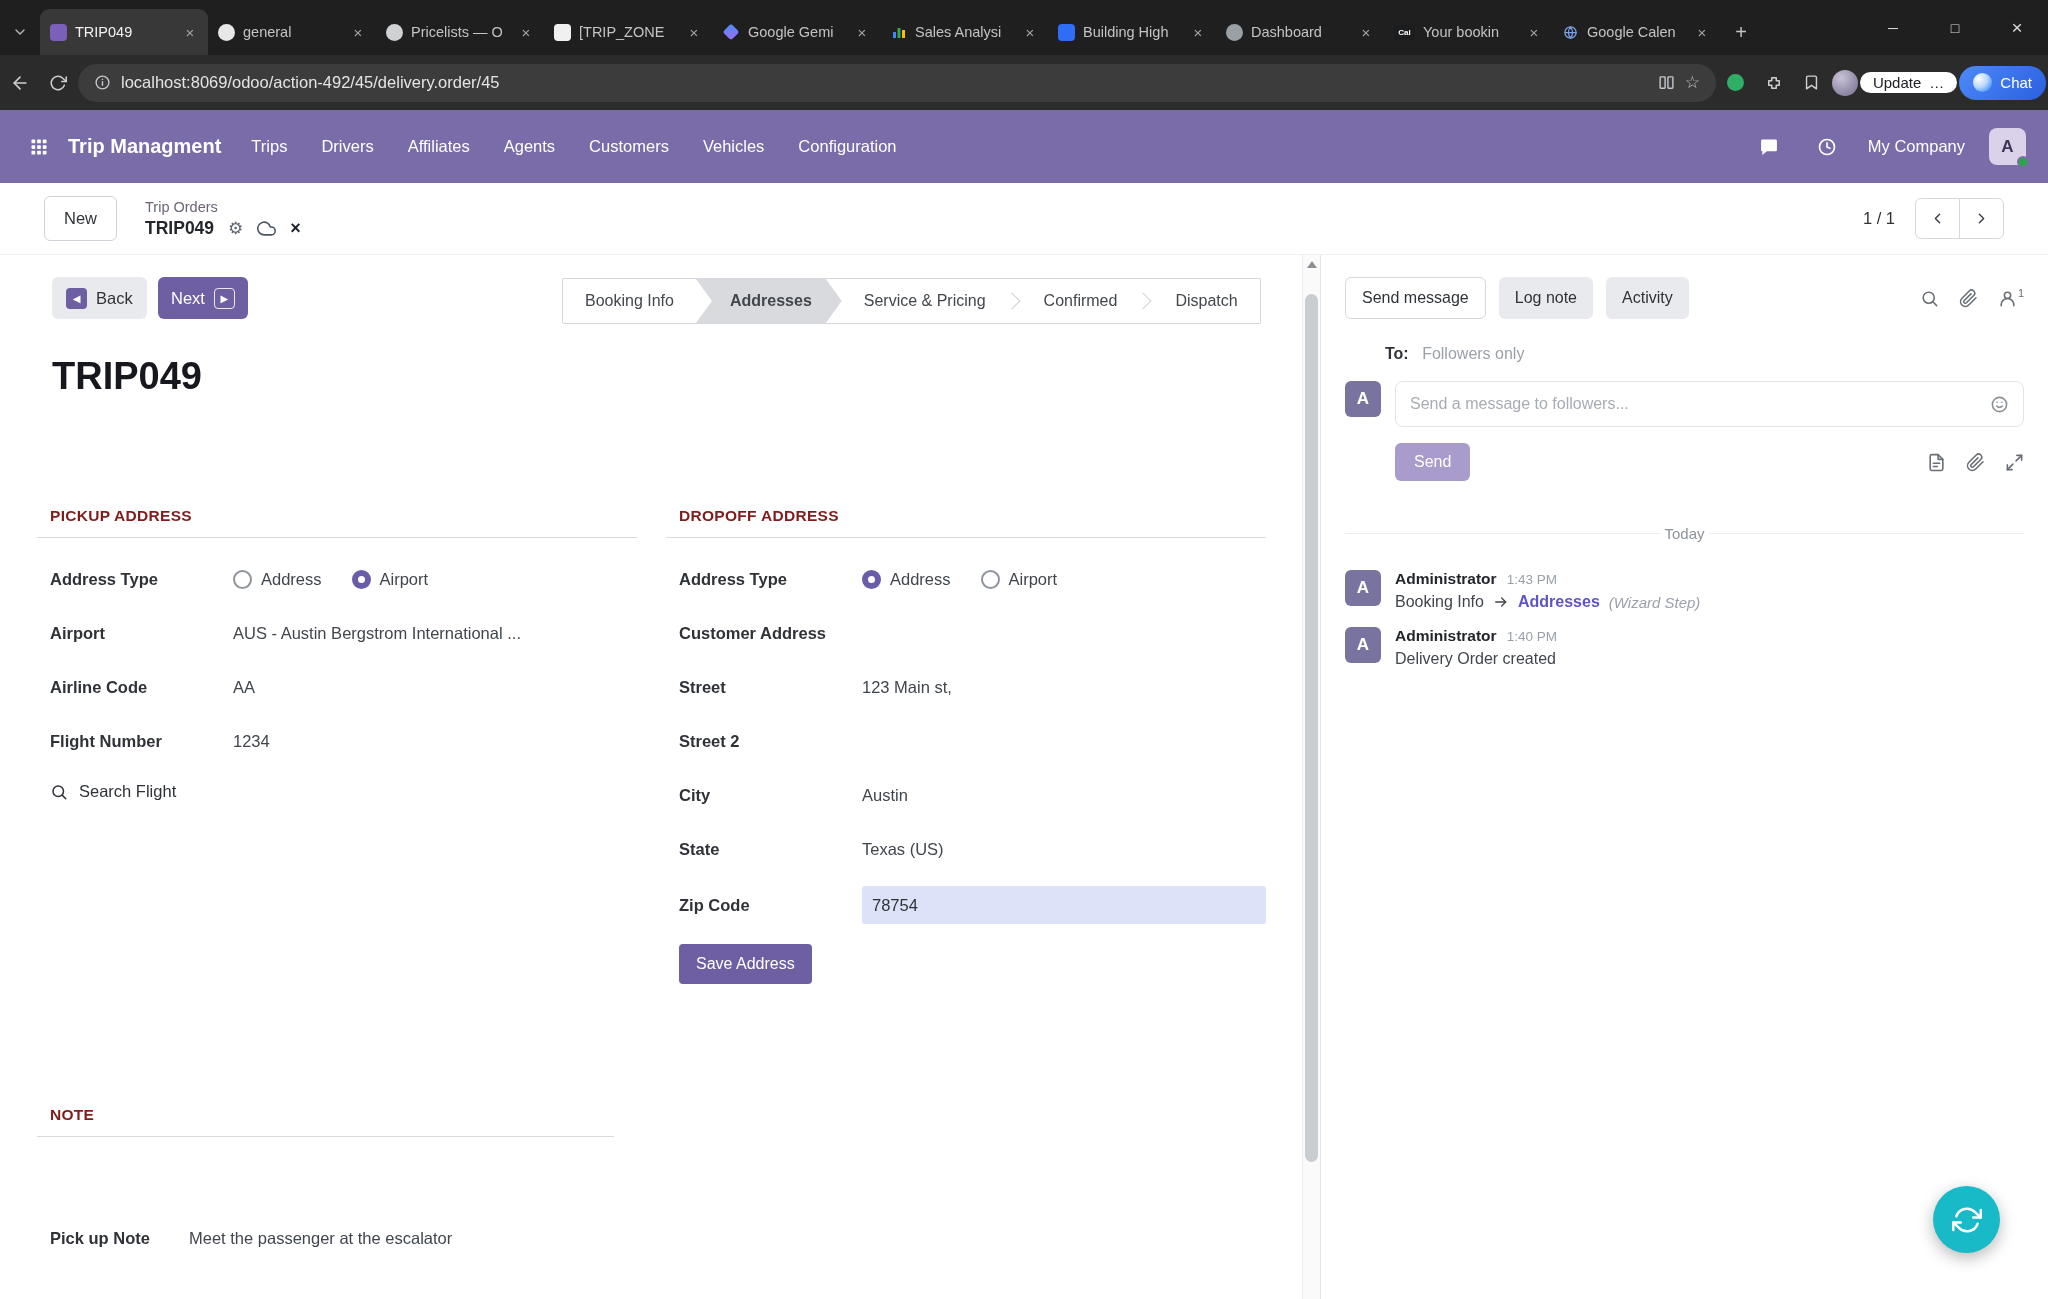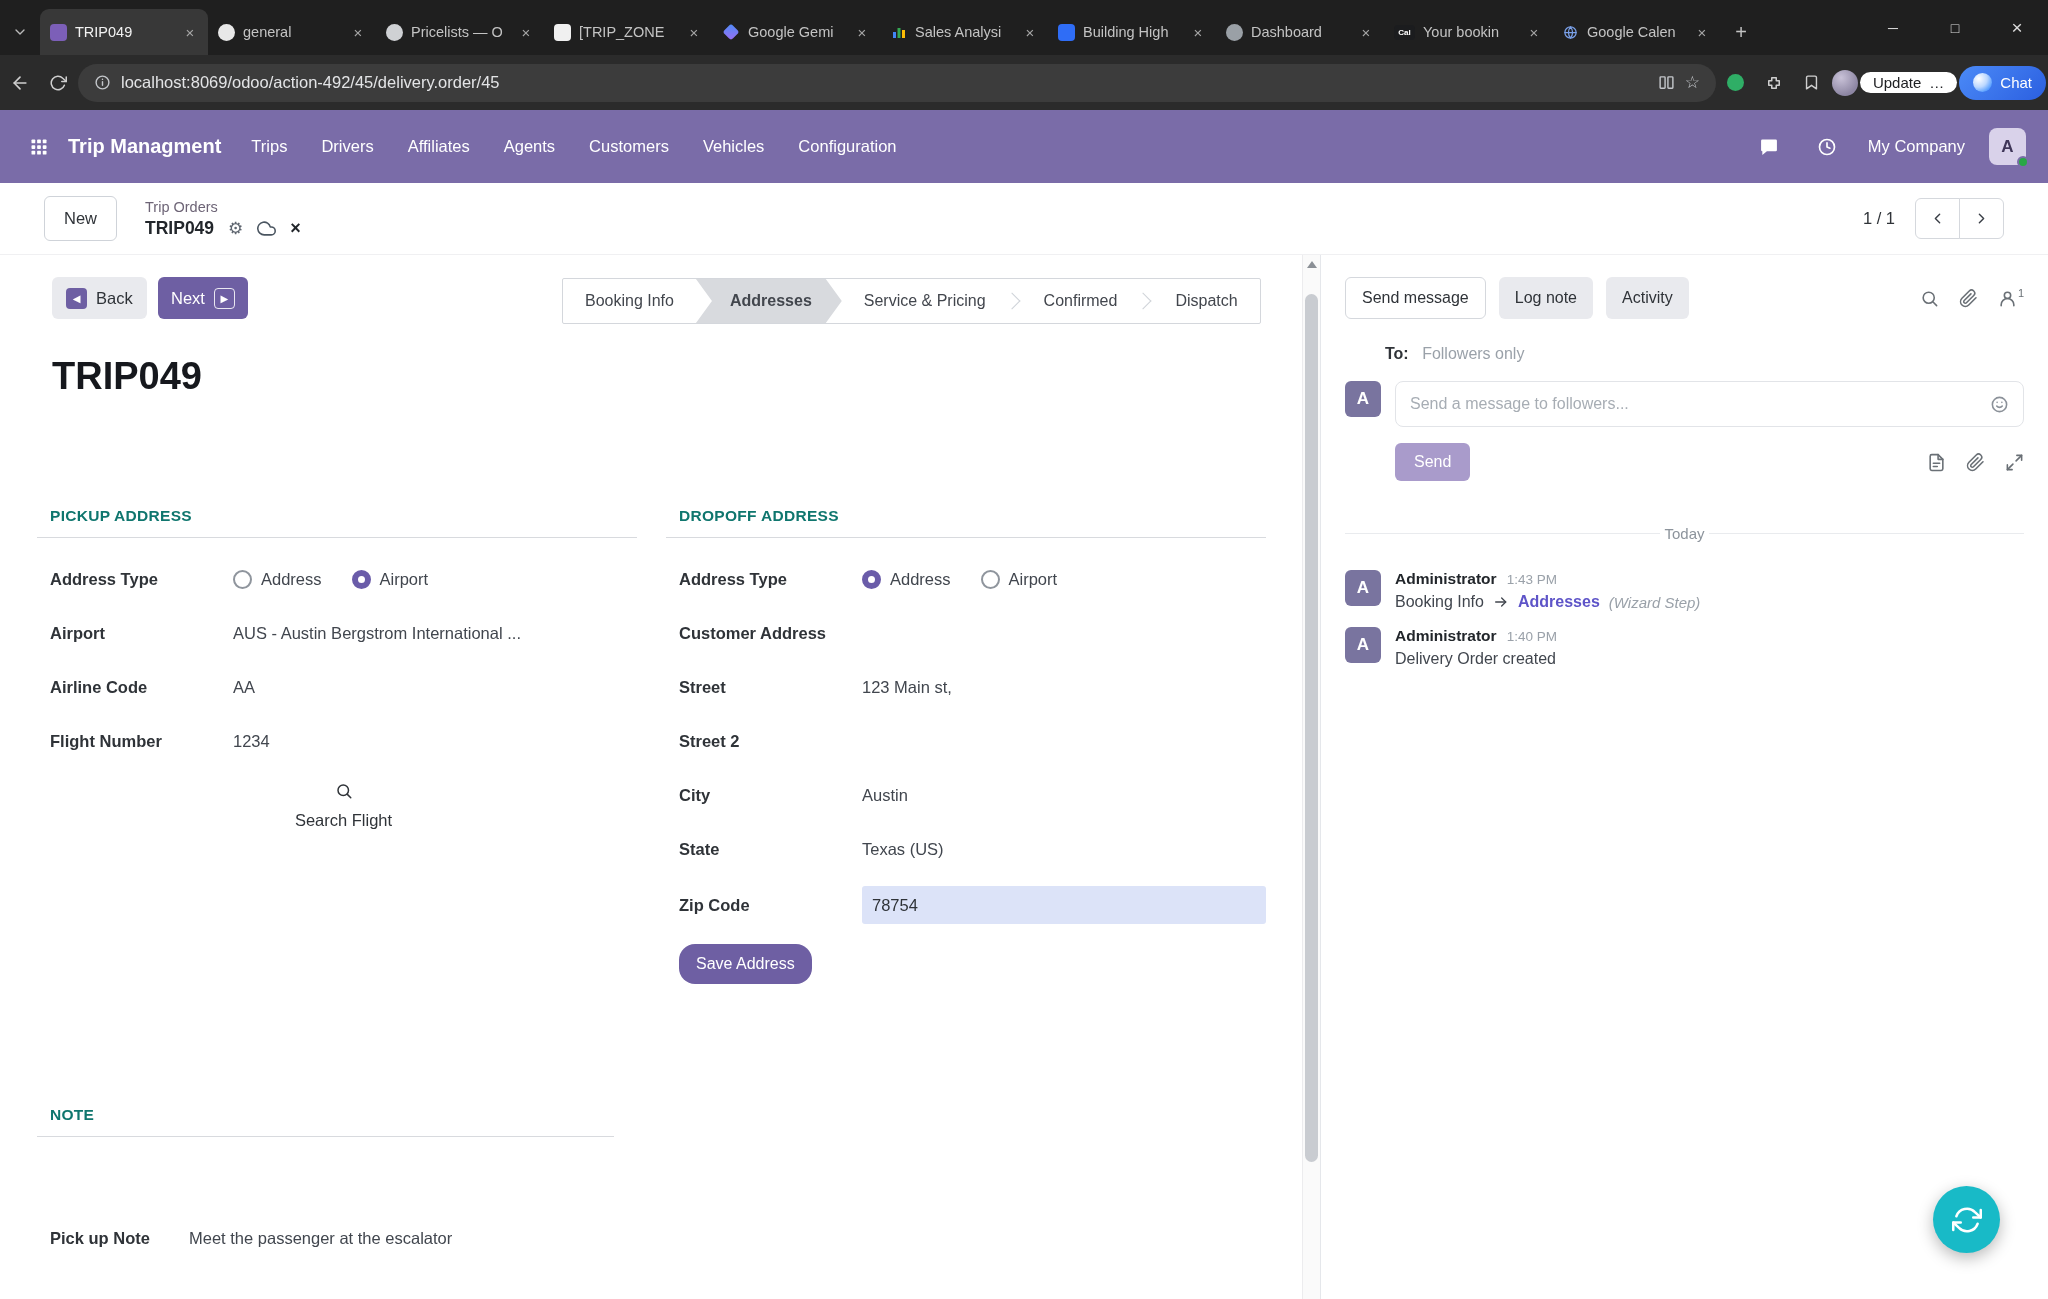--- a/index.html
+++ b/index.html
@@ -91,31 +91,31 @@
   .step.active { background:#d8dade; font-weight:bold; padding:0 30px 0 34px; clip-path:polygon(0 0, calc(100% - 16px) 0, 100% 50%, calc(100% - 16px) 100%, 0 100%, 16px 50%); }
   .stepsep { width:14px; position:relative; }
   .stepsep::before { content:""; position:absolute; top:50%; left:-2px; width:11px; height:11px; border-top:1px solid #cfd3d9; border-right:1px solid #cfd3d9; transform:translateY(-50%) rotate(45deg); }
 
   
   .sheet-title { position:absolute; left:52px; top:100px; font-size:38px; font-weight:bold; color:#16181d; }
   .col { position:absolute; width:600px; }
   .col-left { left:37px; top:252px; }
   .col-right { left:666px; top:252px; }
   .col-note { left:37px; top:851px; width:577px; }
-  .sect { font-size:15.5px; font-weight:bold; color:#0f766e; letter-spacing:.3px; padding:0 0 12px 13px; border-bottom:1px solid #d8dade; margin-bottom:24px; }
+  .sect { font-size:15.5px; font-weight:bold; color:#7f1d1d; letter-spacing:.3px; padding:0 0 12px 13px; border-bottom:1px solid #d8dade; margin-bottom:24px; }
   .frow { display:flex; align-items:center; min-height:34px; margin-bottom:20px; padding-left:13px; }
   .flabel { flex:0 0 183px; font-size:16.5px; font-weight:600; color:#2f3338; }
   .fval { font-size:16.5px; color:#41464e; }
   .radio-opt { display:flex; align-items:center; gap:9px; margin-right:30px; font-size:16.5px; color:#41464e; }
   .radio { width:19px; height:19px; border-radius:50%; border:2px solid #8f959d; background:#fff; flex:none; }
   .radio.sel { border:6px solid #6a5ca9; }
   .zip-input { width:405px; height:38px; background:#dce3f8; border:none; border-radius:3px; padding:0 10px; font-family:"Liberation Sans", sans-serif; font-size:16.5px; color:#2f3338; outline:none; }
-  .btn-prim { background:#6e5fa3; color:#fff; border:none; border-radius:16px; height:40px; padding:0 17px; font-size:16px; }
+  .btn-prim { background:#6e5fa3; color:#fff; border:none; border-radius:4px; height:40px; padding:0 17px; font-size:16px; }
   .save-row { margin-top:6px; padding-left:13px; }
-  .search-flight { display:flex; align-items:center; gap:11px; margin:24px 0 0 13px; font-size:16.5px; color:#2f3338;flex-direction:column; }
+  .search-flight { display:flex; align-items:center; gap:11px; margin:24px 0 0 13px; font-size:16.5px; color:#2f3338; }
   .note-row { display:flex; align-items:center; min-height:34px; padding-left:13px; }
   .note-row .nlabel { flex:0 0 139px; font-size:16.5px; font-weight:600; color:#2f3338; }
   .note-pick { margin-top:84px; }
   .note-drop { margin-top:42px; }
 
   
   .chatter { width:728px; border-left:1px solid #e5e7eb; background:#fff; padding:22px 24px 0 24px; position:relative; }
   .chat-btns { display:flex; align-items:center; gap:13px; }
   .cbtn { height:42px; padding:0 16px; border-radius:6px; font-size:16px; display:flex; align-items:center; white-space:nowrap; }
   .cbtn.white { background:#fff; border:1px solid #d5d8dd; color:#2f3338; }

